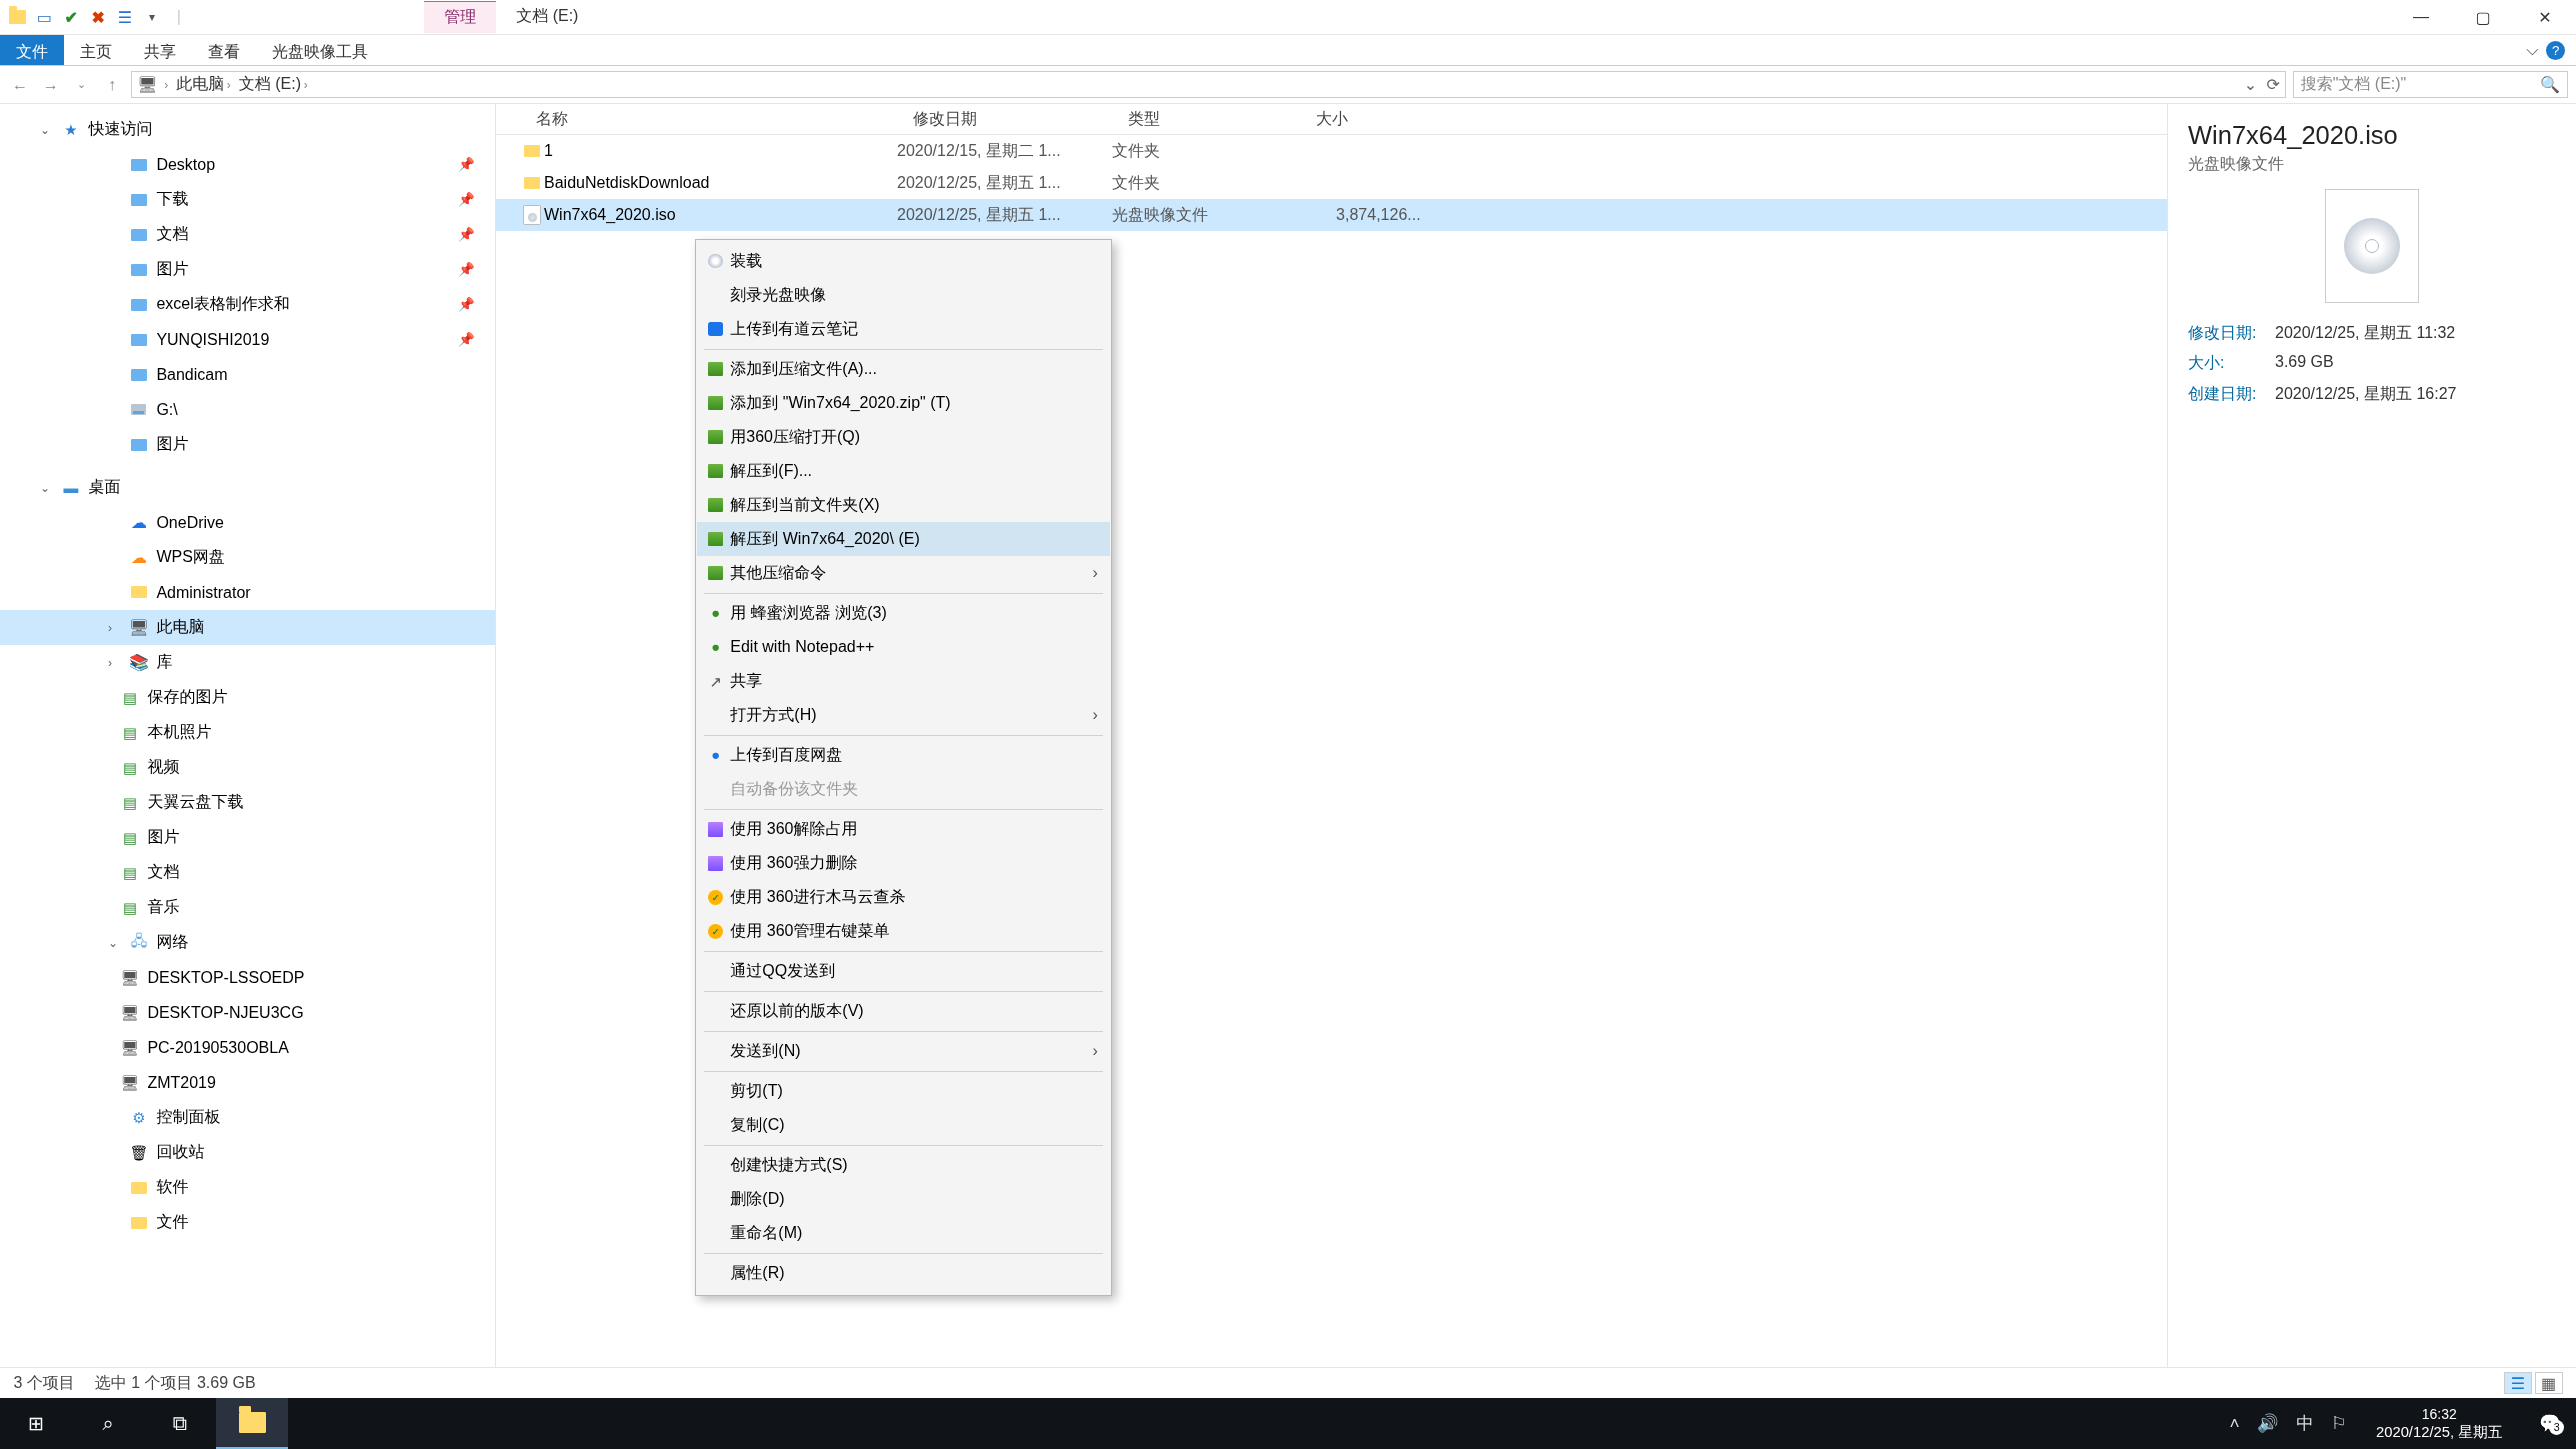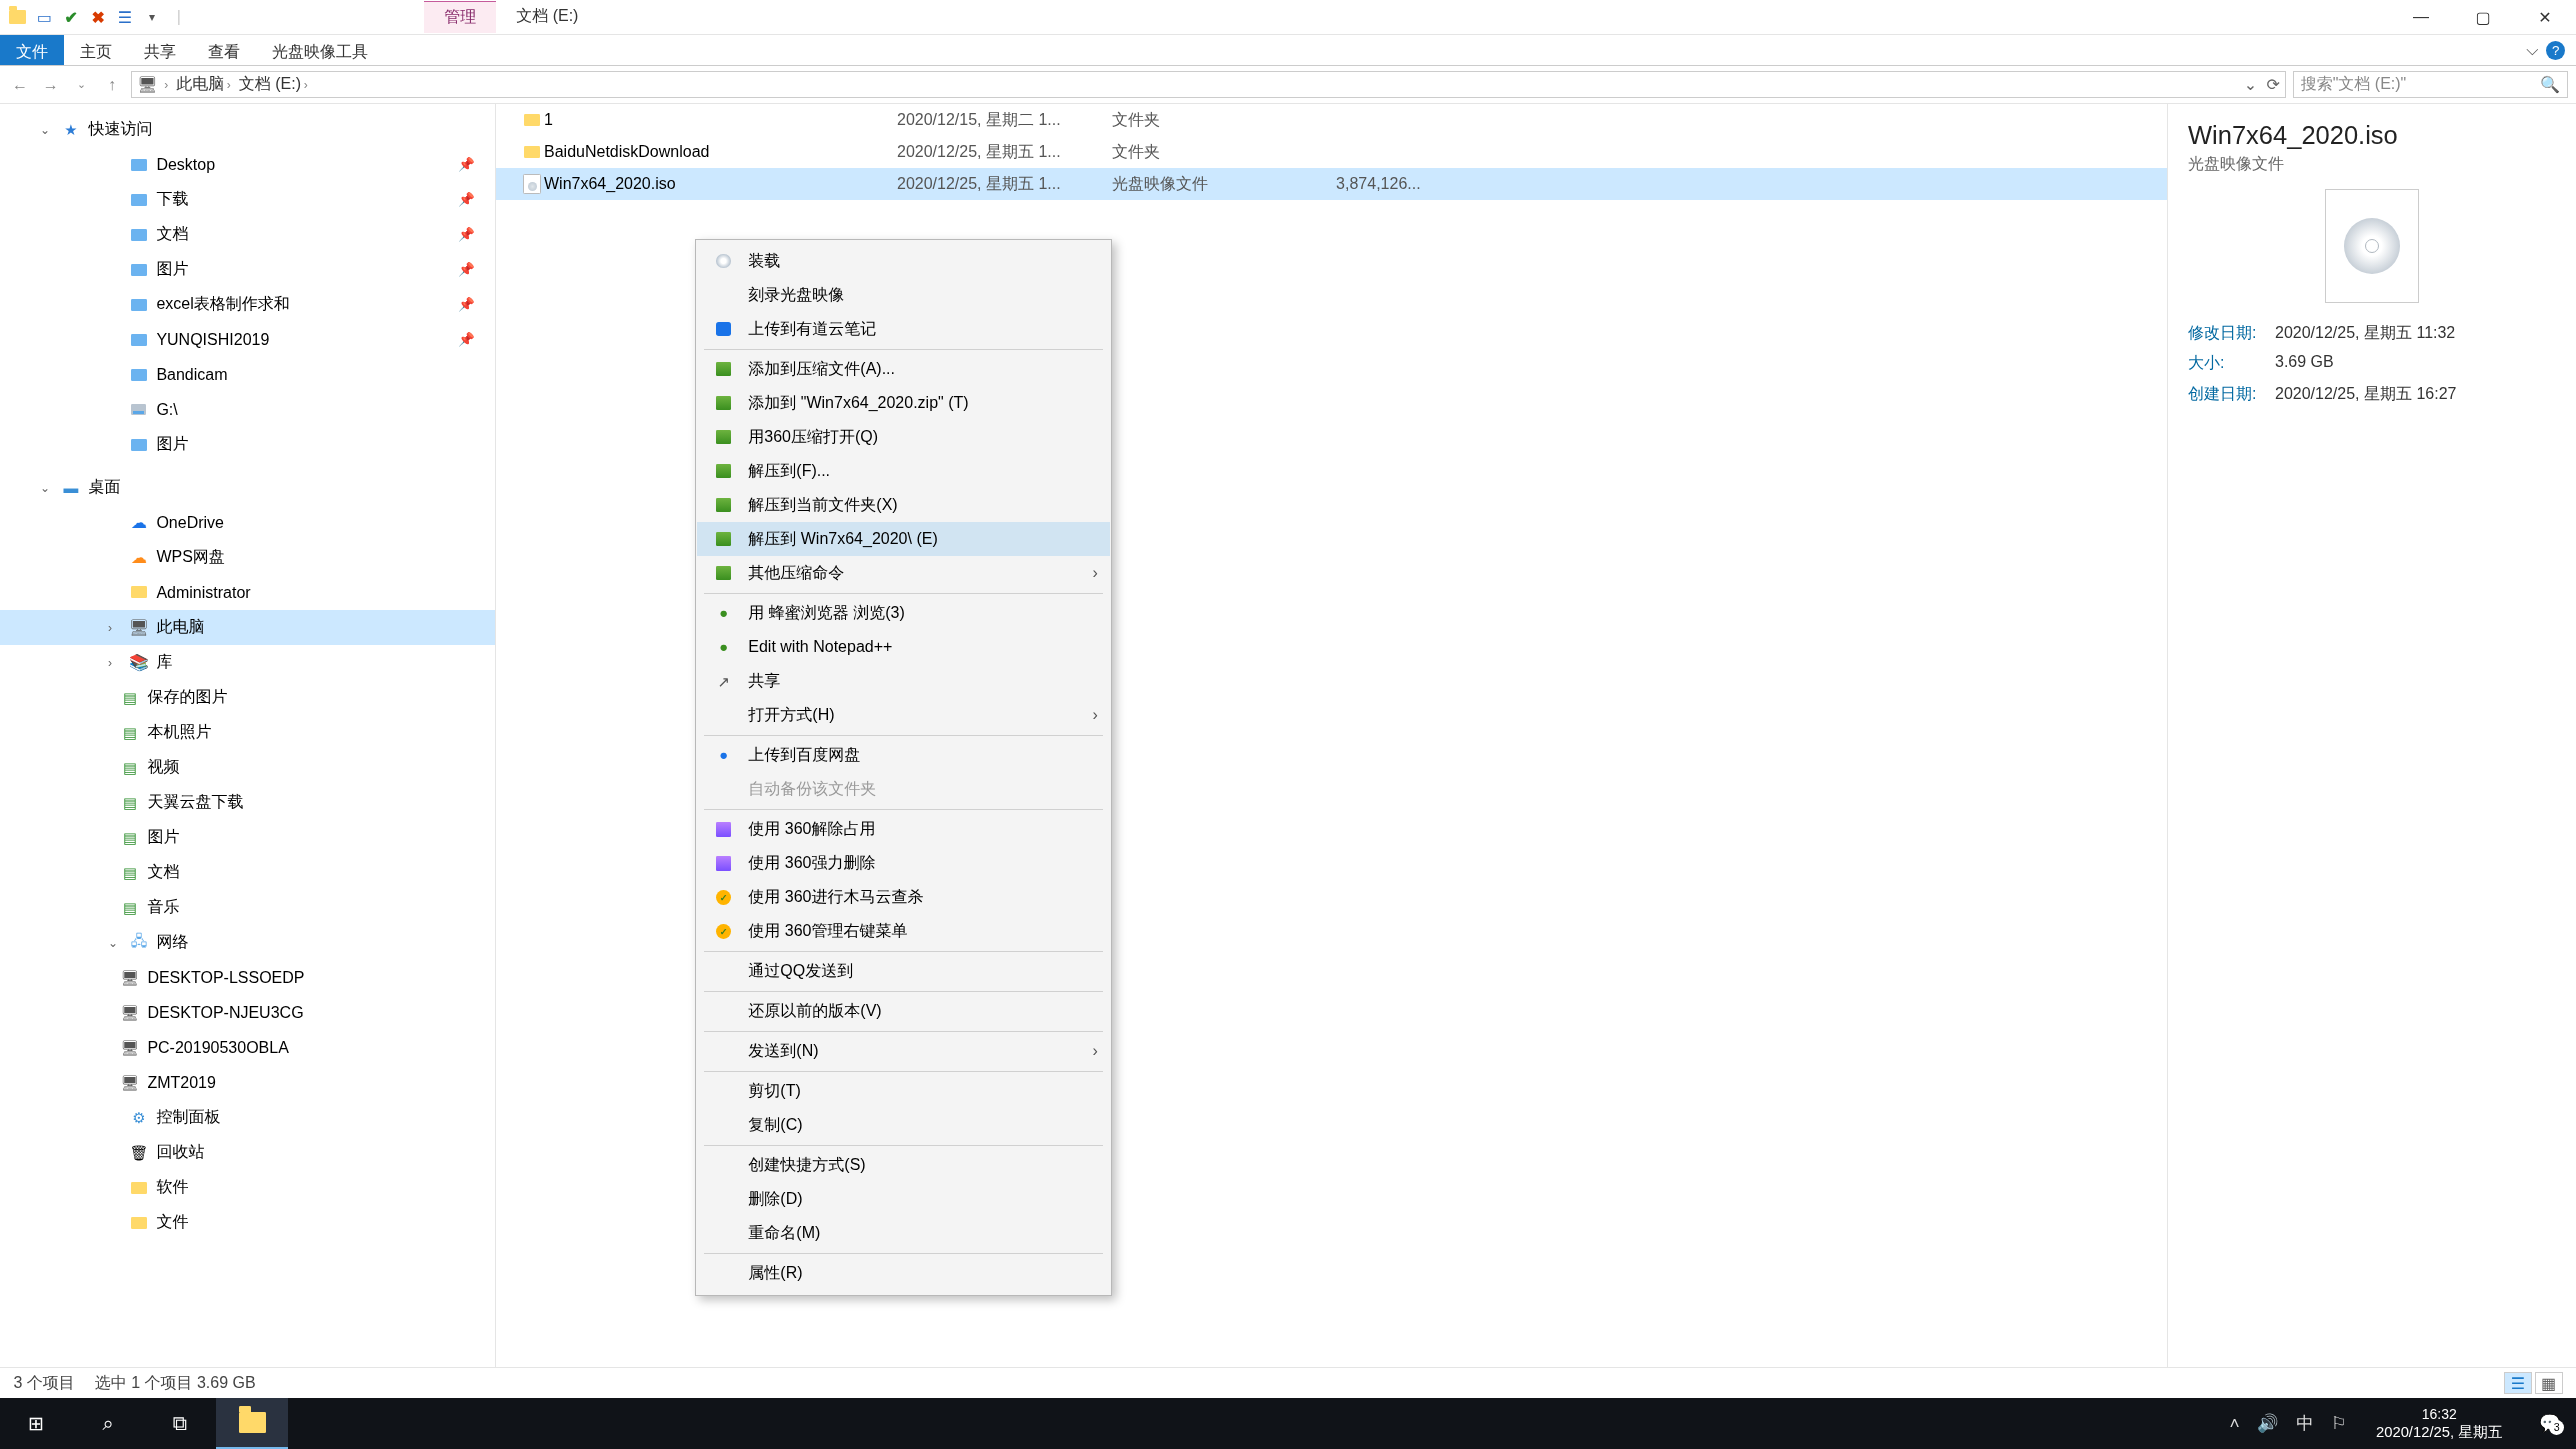--- a/index.html
+++ b/index.html
@@ -72,21 +72,21 @@
   .row .ic { width:24px; display:flex; justify-content:center;}
   .row .nm { width:353px; }
   .row .dt { width:215px; color:#555;}
   .row .tp { width:188px; color:#555;}
   .row .sz { width:134px; text-align:right; padding-right:13.4px; color:#555;}
   .iso-ico { width:17.4px; height:20px; background:#fff; border:0.7px solid #bbb; border-radius:1.3px; position:relative;}
   .iso-ico::after{content:""; position:absolute; top:6.7px; left:3.4px; width:9.4px; height:9.4px; border-radius:50%; background:radial-gradient(circle,#e0e6ea,#b8c4d0);}
 
   
   .ctxmenu { position:absolute; left:695px; top:239px; width:417px; background:#f4f4f4; border:0.7px solid #b8b8b8; box-shadow: 4px 4px 9.4px rgba(0,0,0,.25); padding:4px 1.3px;}
-  .ctx-item { display:flex; align-items:center; height:34px; padding: 0 12px 0 15px; gap:13px;}
+  .ctx-item { display:flex; align-items:center; height:34px; padding: 0 12px 0 7px; gap:3px;}
   .ctx-item.hover { background:#d1e4f2;}
   .ctx-item.disabled { color:#9a9a9a;}
   .ctx-ico { width:23px; display:flex; justify-content:center; font-size:14.8px;}
   .ctx-arrow { margin-left:auto; color:#555;}
   .ctx-sep { height:0.7px; background:#d0d0d0; margin: 2.7px 6.7px; }
   .ic-arc { width:14.8px; height:14.8px; background:linear-gradient(#6db33f,#3a8f1f); border-radius:1.3px;}
   .ic-360 { width:14.8px; height:14.8px; border-radius:50%; background:#ffb400; display:flex; align-items:center; justify-content:center; color:#3a7f1f; font-size:9.4px; font-weight:bold;}
   .ic-blue { width:14.8px; height:14.8px; background:#1a73e8; border-radius:2.7px;}
   .ic-purple { width:14.8px; height:14.8px; background:linear-gradient(#b97fff,#7a4fff); border-radius:1.3px;}
   .ic-cd { width:14.8px; height:14.8px; border-radius:50%; background:radial-gradient(circle,#fff 25%,#b8c4d0 70%);}
@@ -397,20 +397,27 @@
     <div class="tree-item lvl2">
       <span class="tree-caret"></span>
       <span class="tree-icon">
           <span class="folder-y"></span>
         </span>
       <span>文件</span>
     </div>
   </div>
 
   <div class="filelist">
+    <div class="cols">
+      <div style="width:16px;"></div>
+      <div class="col-name">名称</div>
+      <div class="col-date">修改日期</div>
+      <div class="col-type">类型</div>
+      <div class="col-size">大小</div>
+    </div>
     <div id="file-rows">
         <div class="row">
           <span class="ic">
             <span class="folder-y"></span>
           </span>
           <span class="nm">1</span>
           <span class="dt">2020/12/15, 星期二 1...</span>
           <span class="tp">文件夹</span>
           <span class="sz"></span>
         </div>

